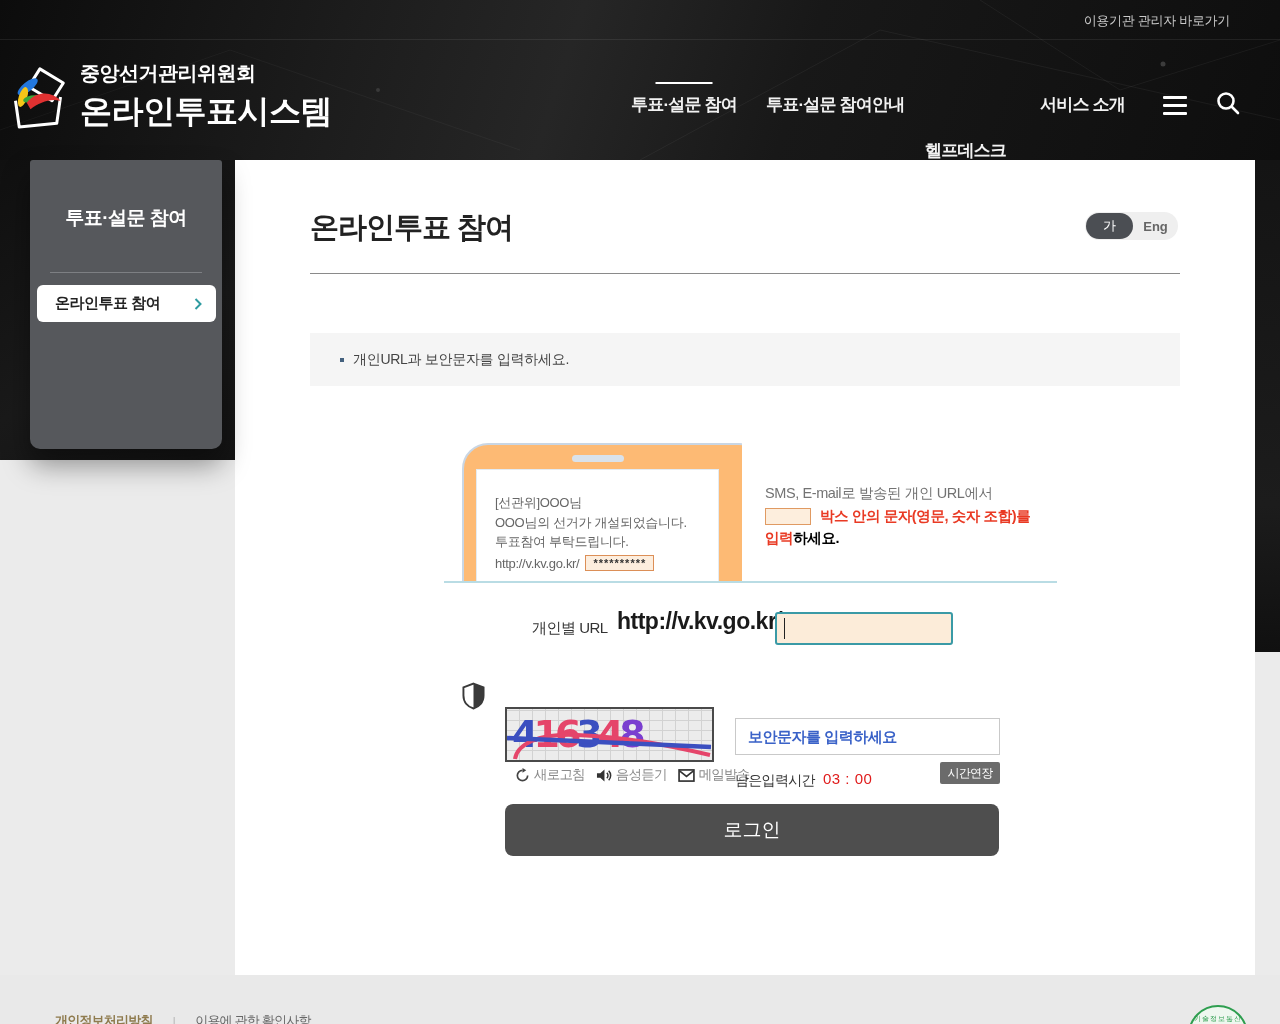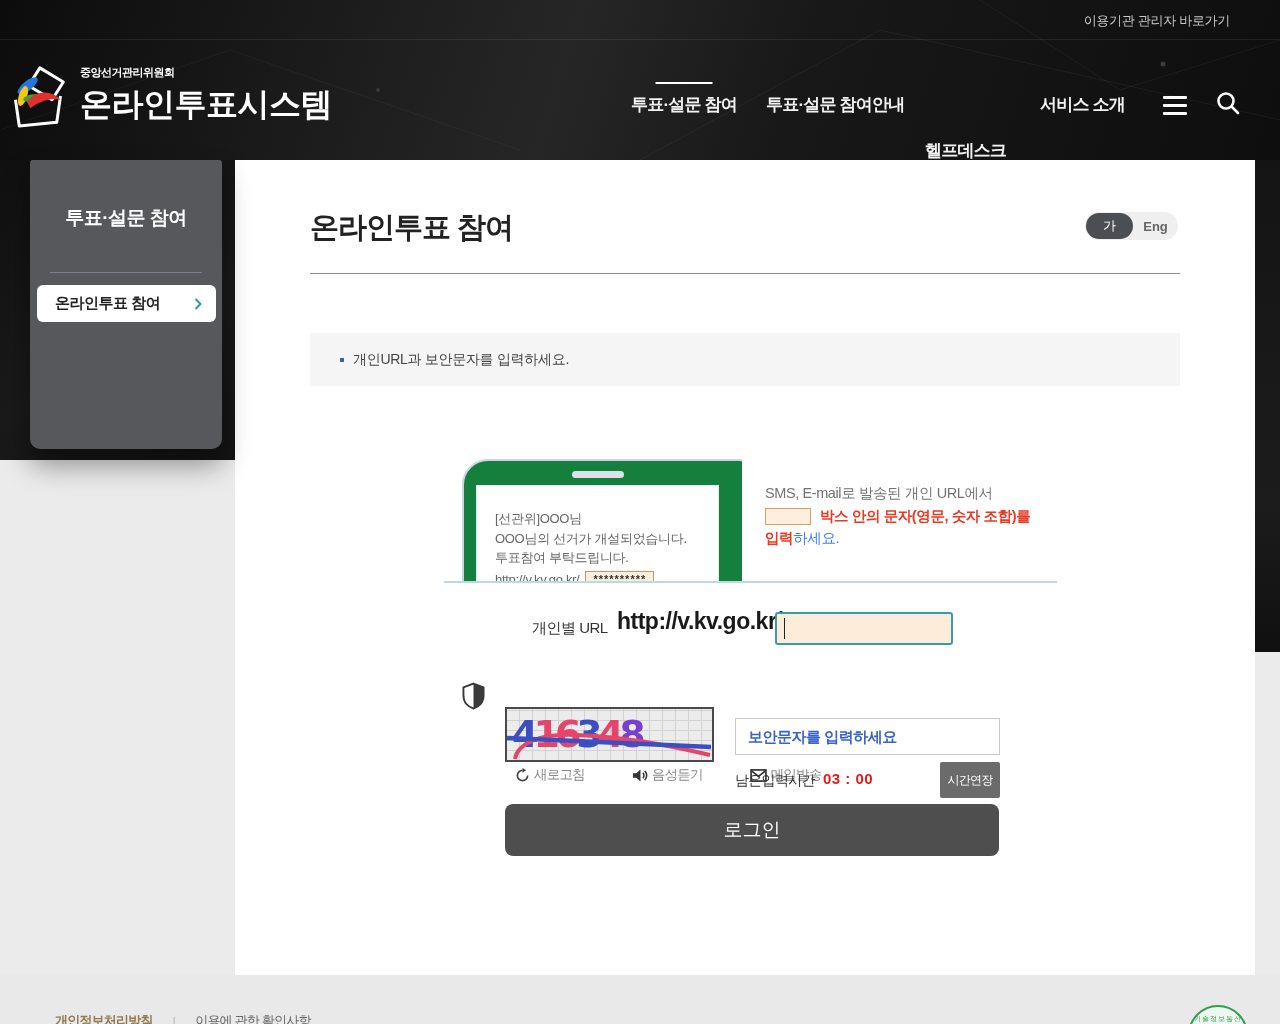--- a/index.html
+++ b/index.html
@@ -17,21 +17,21 @@
   .bg-right{position:absolute;left:1255px;top:160px;width:25px;height:492px;
     background:linear-gradient(180deg,#141414 0%,#1c1c1c 70%,#101010 100%);}
   .bg-lines{position:absolute;left:0;top:0;pointer-events:none;}
   
   .topbar{position:absolute;left:0;top:0;width:1280px;height:40px;
     border-bottom:1px solid rgba(255,255,255,.08);box-sizing:border-box;}
   .topbar a{position:absolute;right:50px;top:12px;color:#c9c9c9;font-size:13px;text-decoration:none;letter-spacing:-.3px;}
   
   .logo{position:absolute;left:8px;top:60px;display:flex;align-items:center;cursor:pointer;}
   .logo-text{margin-left:12px;color:#fff;}
-  .logo-org{font-size:11px;font-weight:bold;letter-spacing:-.5px;}
+  .logo-org{font-size:20px;font-weight:bold;letter-spacing:-.5px;}
   .logo-system{font-size:32px;font-weight:bold;letter-spacing:-.5px;margin-top:3px;}
   .nav-item{position:absolute;top:93px;color:#f2f2f2;font-size:17px;font-weight:bold;letter-spacing:-.8px;cursor:pointer;}
   .nav-item.active::before{content:"";position:absolute;top:-11px;left:50%;transform:translateX(-50%);
     width:57px;height:2px;background:#fff;}
   .nav-1{left:631px;} .nav-2{left:766px;} .nav-3{left:925px;margin-top:46px;} .nav-4{left:1040px;}
   .hamburger{position:absolute;left:1163px;top:96px;width:24px;cursor:pointer;}
   .hamburger div{height:3px;background:#fff;margin-bottom:5px;border-radius:1px;}
   .search-btn{position:absolute;left:1215px;top:90px;cursor:pointer;}
   
   .sidebar{position:absolute;left:30px;top:160px;width:192px;height:289px;z-index:3;
@@ -49,64 +49,64 @@
   .lang-kr{width:47px;height:26px;margin-left:1px;background:#4b4e53;border-radius:13px;color:#fff;font-size:13px;
     display:flex;align-items:center;justify-content:center;cursor:pointer;}
   .lang-en{flex:1;text-align:center;color:#666;font-size:13px;font-weight:bold;cursor:pointer;}
   .title-divider{position:absolute;left:75px;top:113px;width:870px;height:1px;background:#8a8a8a;}
   .notice{position:absolute;left:75px;top:173px;width:870px;height:53px;background:#f5f5f5;
     display:flex;align-items:center;box-sizing:border-box;padding-left:30px;}
   .notice .bullet{width:4px;height:4px;background:#44617e;margin-right:9px;}
   .notice span{font-size:14px;color:#444;letter-spacing:-.3px;}
   
   .phone-clip{position:absolute;left:227px;top:283px;width:280px;height:139px;overflow:hidden;}
-  .phone{width:303px;height:190px;border:2px solid #c9d6e4;border-radius:26px 26px 0 0;background:#15803d;position:relative;box-sizing:border-box;margin-top:16px;}
+  .phone{width:303px;height:190px;border:2px solid #c9d6e4;border-radius:26px 26px 0 0;background:#fdba74;position:relative;box-sizing:border-box;}
   .phone-speaker{position:absolute;left:108px;top:10px;width:52px;height:7px;background:#d9e2eb;border-radius:4px;}
   .phone-screen{position:absolute;left:12px;top:24px;width:243px;height:160px;background:#fff;border:1px solid #e3ebf2;box-sizing:border-box;padding:23px 0 0 18px;}
   .phone-screen .sms-line{font-size:13px;color:#666;line-height:19.5px;letter-spacing:-.3px;}
   .sms-url-row{display:flex;align-items:center;margin-top:2px;}
   .sms-code-box{margin-left:6px;border:1.5px solid #dc8f57;background:#fdeede;padding:1px 7px;
     font-size:11px;font-weight:bold;color:#333;letter-spacing:1px;}
   .figure-divider{position:absolute;left:209px;top:421px;width:613px;height:2px;background:#b9dce4;}
   
   .instruction{position:absolute;left:530px;top:322px;width:300px;font-size:14.5px;line-height:22.5px;letter-spacing:-.4px;}
   .instr-line1{color:#737373;}
   .instr-box{display:inline-block;width:44px;height:15px;border:1.5px solid #e09a62;background:#fdeedd;vertical-align:middle;margin-right:9px;}
   .instr-red{color:#e93a24;font-weight:bold;}
-  .instr-rest{color:#3b82f6;font-weight:normal;text-align:center;}
+  .instr-rest{color:#000000;font-weight:bold;text-align:center;}
   
   .url-label{position:absolute;left:297px;top:459px;font-size:15px;color:#333;letter-spacing:-.5px;}
   .url-prefix{position:absolute;left:382px;top:448px;font-size:23px;font-weight:bold;color:#1a1a1a;letter-spacing:-.5px;}
   .url-input{position:absolute;left:540px;top:452px;width:178px;height:33px;box-sizing:border-box;
     border:2px solid #3a9aa6;border-radius:3px;background:#fcecd9;padding-left:9px;font-size:15px;color:#333;outline:none;}
   .url-caret{position:absolute;left:549px;top:458px;width:1px;height:21px;background:#222;animation:blink 1s steps(1) infinite;}
   @keyframes blink{50%{opacity:0;}}
   
   .shield{position:absolute;left:227px;top:522px;}
   .captcha-instruction{position:absolute;left:268px;top:524px;font-size:13.5px;color:#555;letter-spacing:-.6px;}
   .captcha-box{position:absolute;left:270px;top:547px;width:209px;height:55px;box-sizing:border-box;border:2px solid #4a4a4a;
     background:
       repeating-linear-gradient(0deg,transparent 0 9px,#d2d2d2 9px 10px),
       repeating-linear-gradient(90deg,transparent 0 12px,#d2d2d2 12px 13px),
       #ececec;
     overflow:hidden;}
   .captcha-digits{position:absolute;left:6px;top:-2px;font-size:38px;font-weight:bold;letter-spacing:-3px;
     font-family:"DejaVu Sans","Liberation Sans",sans-serif;line-height:55px;}
   .captcha-digits span{margin:0 -1px;}
   .captcha-strokes{position:absolute;left:0;top:0;pointer-events:none;}
-  .captcha-tools{position:absolute;left:280px;top:606px;display:flex;align-items:center;gap:36px;}
+  .captcha-tools{position:absolute;left:280px;top:606px;display:flex;align-items:center;}
   .tool{display:flex;align-items:center;margin-right:11px;cursor:pointer;}
   .tool svg{margin-right:4px;}
   .tool span{font-size:13.5px;color:#8a8a8a;letter-spacing:-.8px;}
   .captcha-input{position:absolute;left:500px;top:558px;width:265px;height:37px;box-sizing:border-box;
     border:1px solid #c9c9c9;background:#fff;padding-left:12px;font-size:15px;color:#333;outline:none;}
   .captcha-input::placeholder{color:#3a62c8;font-weight:bold;opacity:1;letter-spacing:-.5px;}
   .timer-label{position:absolute;left:500px;top:612px;font-size:14px;color:#333;letter-spacing:-.7px;}
-  .timer-value{position:absolute;left:588px;top:610px;font-size:15px;font-weight:bold;color:#e01b1b;letter-spacing:.5px;}
-  .extend-btn{position:absolute;left:705px;top:602px;width:60px;height:36px;background:#6b6b6b;border:none;border-radius:2px;
+  .timer-value{position:absolute;left:588px;top:610px;font-size:15px;font-weight:normal;color:#e01b1b;letter-spacing:.5px;}
+  .extend-btn{position:absolute;left:705px;top:602px;width:60px;height:22px;background:#6b6b6b;border:none;border-radius:2px;
     color:#fff;font-size:12px;letter-spacing:-.8px;cursor:pointer;}
   .login-btn{position:absolute;left:270px;top:644px;width:494px;height:52px;background:#4e4e4e;border:none;border-radius:8px;
     color:#fff;font-size:19px;letter-spacing:0px;cursor:pointer;}
   
   .footer{position:absolute;left:0;top:975px;width:1280px;height:49px;background:#e9e9e9;overflow:hidden;}
   .footer-links{position:absolute;left:55px;top:37px;display:flex;align-items:center;font-size:13px;letter-spacing:-.8px;}
   .footer-privacy{color:#8f7b4e;font-weight:bold;cursor:pointer;}
   .footer-sep{color:#bbb;margin:0 20px;}
   .footer-terms{color:#666;cursor:pointer;}
   .seal{position:absolute;left:1188px;top:1005px;width:60px;height:60px;border-radius:50%;

